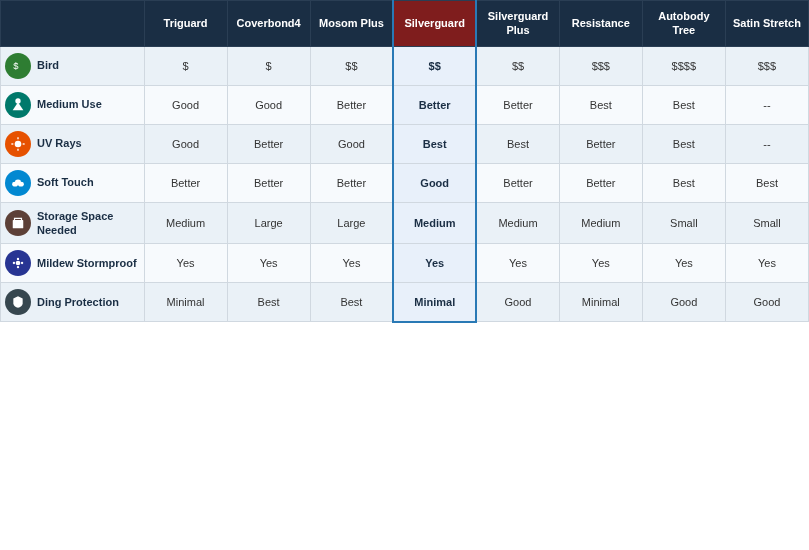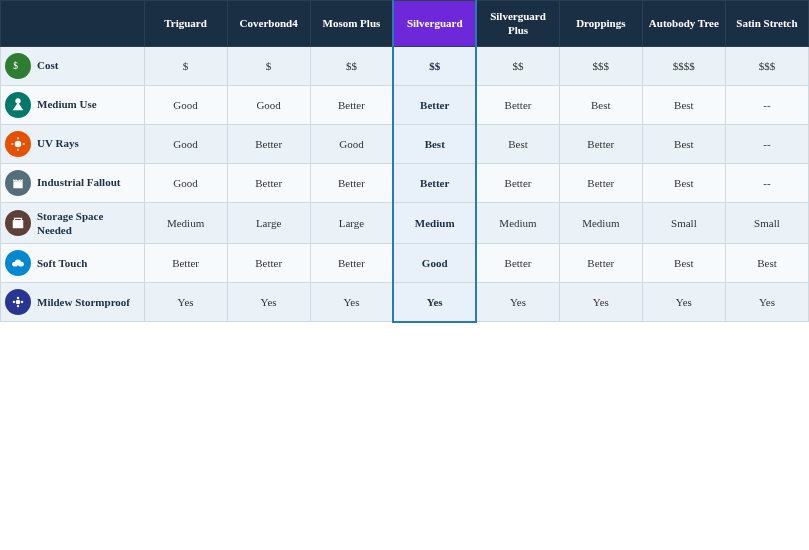--- a/index.html
+++ b/index.html
@@ -10,42 +10,41 @@
       width: 809px;
     }
     .table-wrapper {
       width: 809px;
       overflow: hidden;
     }
     table {
       width: 100%;
       border-collapse: collapse;
       table-layout: fixed;
-      font-family: Liberation Serif, serif;
     }
     col.feature-col { width: 140px; }
     col.data-col { width: 81px; }
 
     
     thead tr th {
       background: #1a2e44;
       color: #fff;
       text-align: center;
       font-size: 11px;
       font-weight: bold;
       padding: 8px 4px;
       border: 1px solid #2a3e54;
       vertical-align: middle;
       line-height: 1.3;
     }
     thead tr th.feature-header {
       background: #1a2e44;
     }
     thead tr th.silverguard-header {
-      background: #6d28d9;
+      background: #7f1d1d;
       color: #fff;
     }
 
     
     tbody tr td {
       text-align: center;
       padding: 8px 4px;
       border: 1px solid #d0d8e0;
       vertical-align: middle;
       color: #333;
@@ -129,35 +128,35 @@
       <col class="data-col">
     </colgroup>
     <thead id="table-head">
     <tr>
           <th class="feature-header"></th>
           <th>Triguard</th>
           <th>Coverbond4</th>
           <th>Mosom Plus</th>
           <th class="silverguard-header">Silverguard</th>
           <th>Silverguard Plus</th>
-          <th>Droppings</th>
+          <th>Resistance</th>
           <th>Autobody Tree</th>
           <th>Satin Stretch</th>
         </tr>
       </thead>
     <tbody id="table-body">
     <tr>
           <td class="feature-td">
             <div class="feature-inner">
               <div class="feature-icon icon-green">
                 <svg viewBox="0 0 24 24" width="16" height="16" fill="white">
                   <text x="5" y="17" font-size="14" fill="white">$</text>
                 </svg>
               </div>
-              <span class="feature-label">Cost</span>
+              <span class="feature-label">Bird</span>
             </div>
           </td>
           <td>$</td>
           <td>$</td>
           <td>$$</td>
           <td class="silverguard-col">$$</td>
           <td>$$</td>
           <td>$$$</td>
           <td>$$$$</td>
           <td>$$$</td>
@@ -203,37 +202,38 @@
           <td>Good</td>
           <td class="silverguard-col">Best</td>
           <td>Best</td>
           <td>Better</td>
           <td>Best</td>
           <td>--</td>
         </tr>
         <tr>
           <td class="feature-td">
             <div class="feature-inner">
-              <div class="feature-icon icon-grey">
+              <div class="feature-icon icon-lblue">
                 <svg viewBox="0 0 24 24" width="14" height="14" fill="white">
-                  <rect x="4" y="10" width="16" height="11" fill="white"></rect>
-                  <path d="M4 10 L4 5 L8 8 L8 5 L12 8 L16 5 L16 8 L20 5 L20 10Z" fill="white"></path>
-                </svg>
-              </div>
-              <span class="feature-label">Industrial Fallout</span>
-            </div>
-          </td>
-          <td>Good</td>
-          <td>Better</td>
-          <td>Better</td>
-          <td class="silverguard-col">Better</td>
-          <td>Better</td>
-          <td>Better</td>
-          <td>Best</td>
-          <td>--</td>
+                  <ellipse cx="7" cy="14" rx="5" ry="4" fill="white"></ellipse>
+                  <ellipse cx="17" cy="14" rx="5" ry="4" fill="white"></ellipse>
+                  <ellipse cx="12" cy="10" rx="5" ry="4" fill="white"></ellipse>
+                </svg>
+              </div>
+              <span class="feature-label">Soft Touch</span>
+            </div>
+          </td>
+          <td>Better</td>
+          <td>Better</td>
+          <td>Better</td>
+          <td class="silverguard-col">Good</td>
+          <td>Better</td>
+          <td>Better</td>
+          <td>Best</td>
+          <td>Best</td>
         </tr>
         <tr>
           <td class="feature-td">
             <div class="feature-inner">
               <div class="feature-icon icon-brown">
                 <svg viewBox="0 0 24 24" width="14" height="14" fill="white">
                   <rect x="3" y="7" width="18" height="14" rx="1" fill="white"></rect>
                   <path d="M6 7 L6 4 L18 4 L18 7" stroke="white" stroke-width="2" fill="none"></path>
                 </svg>
               </div>
@@ -245,42 +245,20 @@
           <td>Large</td>
           <td class="silverguard-col">Medium</td>
           <td>Medium</td>
           <td>Medium</td>
           <td>Small</td>
           <td>Small</td>
         </tr>
         <tr>
           <td class="feature-td">
             <div class="feature-inner">
-              <div class="feature-icon icon-lblue">
-                <svg viewBox="0 0 24 24" width="14" height="14" fill="white">
-                  <ellipse cx="7" cy="14" rx="5" ry="4" fill="white"></ellipse>
-                  <ellipse cx="17" cy="14" rx="5" ry="4" fill="white"></ellipse>
-                  <ellipse cx="12" cy="10" rx="5" ry="4" fill="white"></ellipse>
-                </svg>
-              </div>
-              <span class="feature-label">Soft Touch</span>
-            </div>
-          </td>
-          <td>Better</td>
-          <td>Better</td>
-          <td>Better</td>
-          <td class="silverguard-col">Good</td>
-          <td>Better</td>
-          <td>Better</td>
-          <td>Best</td>
-          <td>Best</td>
-        </tr>
-        <tr>
-          <td class="feature-td">
-            <div class="feature-inner">
               <div class="feature-icon icon-dkblue">
                 <svg viewBox="0 0 24 24" width="14" height="14" fill="white">
                   <circle cx="12" cy="12" r="4" fill="white"></circle>
                   <circle cx="12" cy="5" r="2" fill="white"></circle>
                   <circle cx="12" cy="19" r="2" fill="white"></circle>
                   <circle cx="5" cy="12" r="2" fill="white"></circle>
                   <circle cx="19" cy="12" r="2" fill="white"></circle>
                 </svg>
               </div>
               <span class="feature-label">Mildew Stormproof</span>
@@ -288,15 +266,35 @@
           </td>
           <td>Yes</td>
           <td>Yes</td>
           <td>Yes</td>
           <td class="silverguard-col">Yes</td>
           <td>Yes</td>
           <td>Yes</td>
           <td>Yes</td>
           <td>Yes</td>
         </tr>
+        <tr>
+          <td class="feature-td">
+            <div class="feature-inner">
+              <div class="feature-icon icon-darkgr">
+                <svg viewBox="0 0 24 24" width="14" height="14" fill="white">
+                  <path d="M12 2 L20 6 L20 14 C20 18 16 21 12 22 C8 21 4 18 4 14 L4 6 Z" fill="white"></path>
+                </svg>
+              </div>
+              <span class="feature-label">Ding Protection</span>
+            </div>
+          </td>
+          <td>Minimal</td>
+          <td>Best</td>
+          <td>Best</td>
+          <td class="silverguard-col">Minimal</td>
+          <td>Good</td>
+          <td>Minimal</td>
+          <td>Good</td>
+          <td>Good</td>
+        </tr>
       </tbody>
   </table>
 </div>
 
 </body></html>

